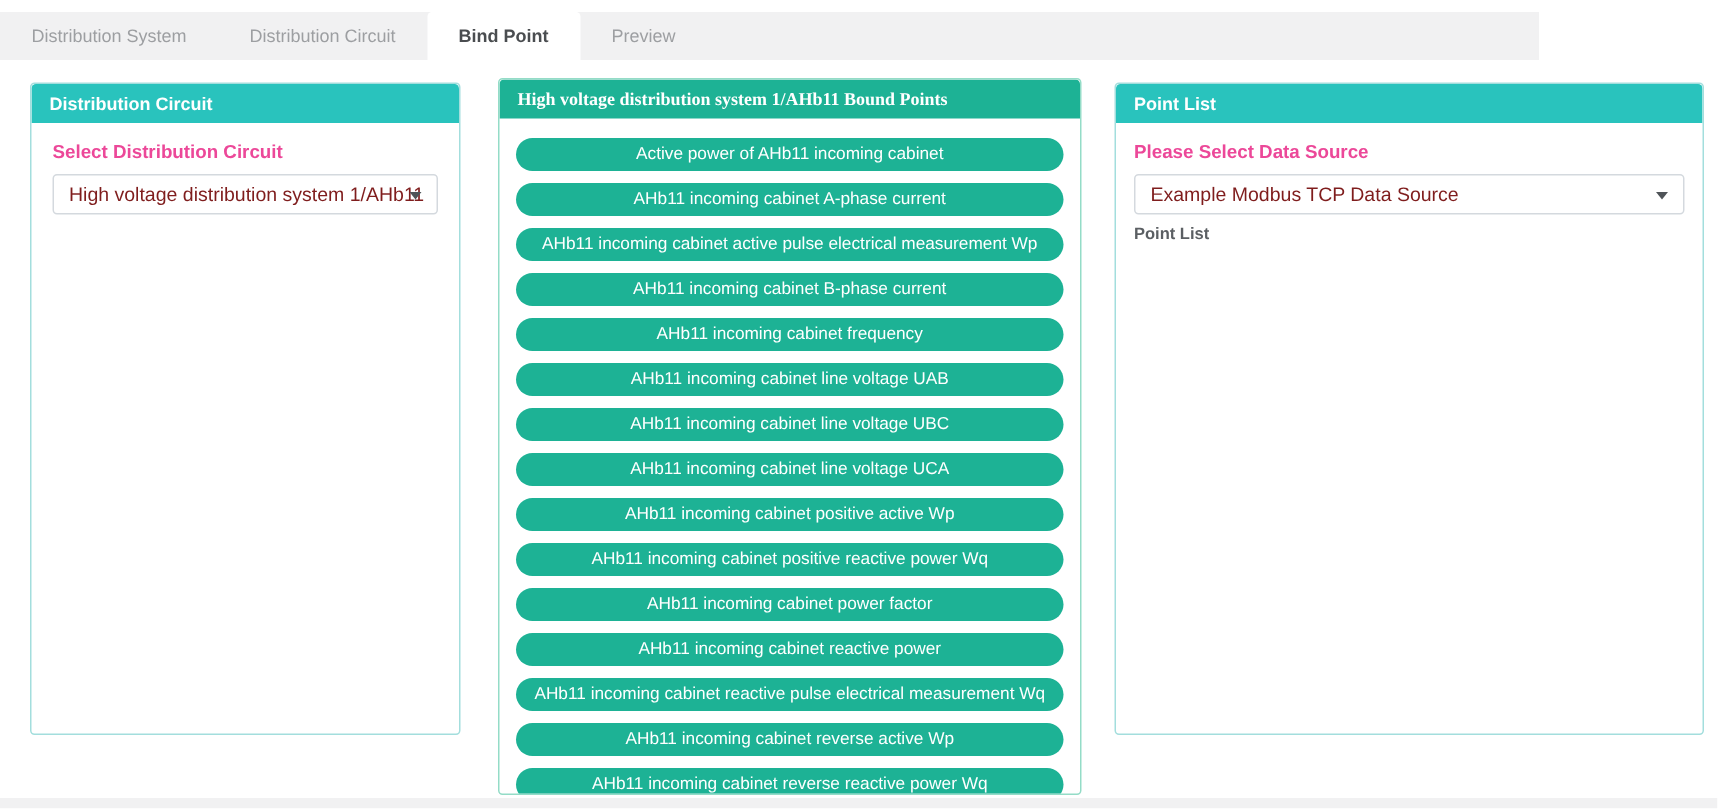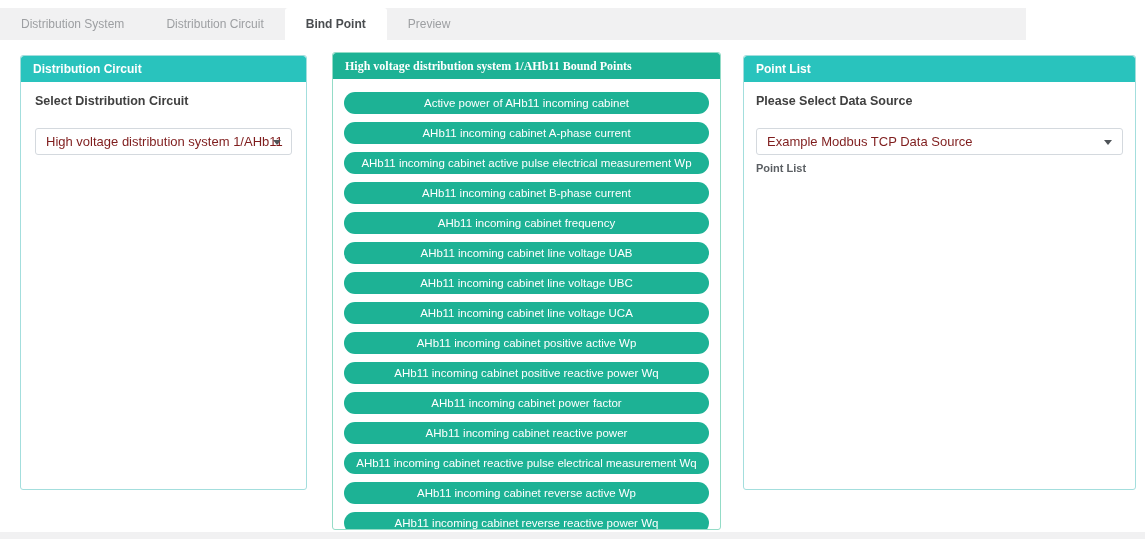--- a/index.html
+++ b/index.html
@@ -60,22 +60,22 @@
 
   .panel-left  { left: 20px;  top: 55px; width: 287px; height: 435px; }
   .panel-mid   { left: 332px; top: 52px; width: 389px; height: 478px; }
   .panel-right { left: 743px; top: 55px; width: 393px; height: 435px; }
 
   .panel-body { padding: 12px 14px; }
 
   .field-label {
     font-size: 12.5px;
     font-weight: bold;
-    color: #404040;
-    margin-bottom: 20px;
+    color: #ec4899;
+    margin-bottom: 8px;
   }
   .select-box {
     position: relative;
     height: 27px;
     background: #ffffff;
     border: 1px solid #d4d9de;
     border-radius: 3px;
     font-size: 13px;
     color: #7f1d1d;
     line-height: 25px;

